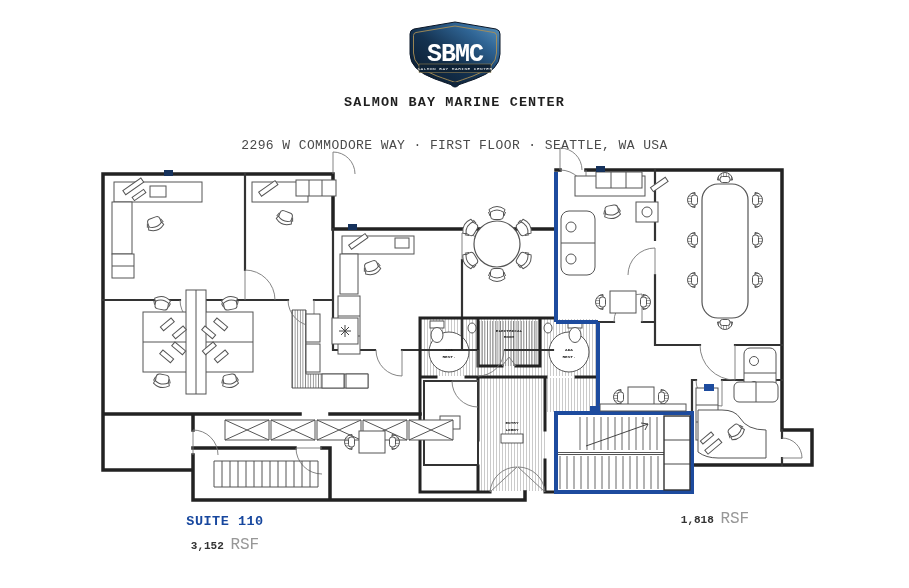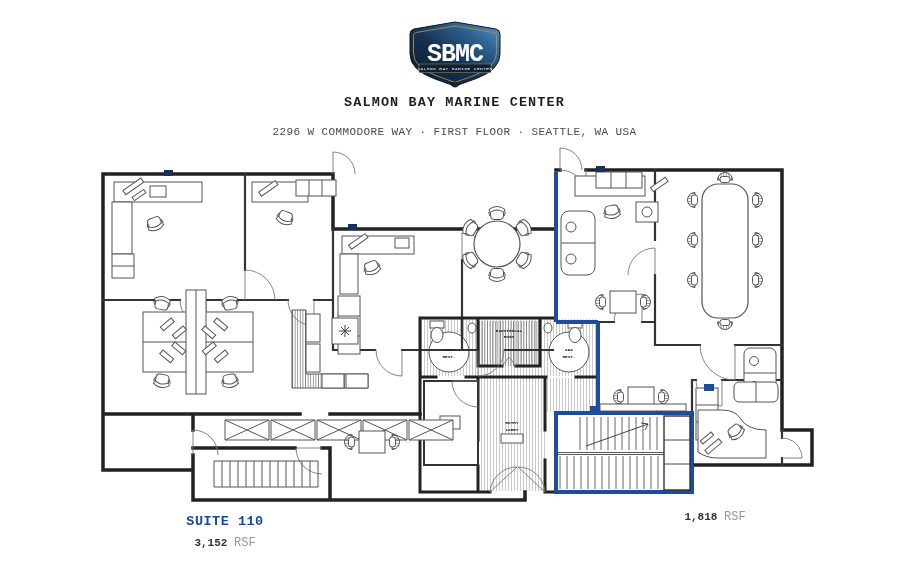--- a/index.html
+++ b/index.html
@@ -3,26 +3,26 @@
 <meta charset="utf-8">
 <style>
   html,body{margin:0;padding:0;background:#fff;}
   .page{position:relative;width:909px;height:588px;background:#ffffff;overflow:hidden;
         font-family:Liberation Mono, monospace;}
   svg.plan{position:absolute;left:0;top:0;}
   .hdr{position:absolute;left:0;right:0;text-align:center;}
   .logo-wrap{position:absolute;top:20px;left:0;right:0;display:flex;justify-content:center;}
   .title{top:95px;font-size:13.5px;font-weight:bold;letter-spacing:1.1px;color:#1f1f1f;}
   .sub1{top:115px;font-size:9.5px;color:#4a4a4a;letter-spacing:.4px;}
-  .sub2{top:126px;font-size:11px;color:#4a4a4a;letter-spacing:.4px;}
+  .sub2{top:138px;font-size:13px;color:#4a4a4a;letter-spacing:.4px;}
   .suite-label{position:absolute;width:150px;text-align:center;}
   .suite-name{font-size:13.5px;font-weight:bold;color:#17479e;letter-spacing:.5px;}
   .suite-area{font-size:11px;color:#2b2b2b;margin-top:7px;}
   .suite-area .num{font-weight:bold;color:#333;}
-  .suite-area .unit{color:#979797;font-size:12px;}
+  .suite-area .unit{color:#979797;font-size:16px;}
 </style>
 </head>
 <body>
 
 <div class="page">
 
   <div class="logo-wrap">
     <svg width="100" height="70" viewBox="0 0 100 70">
       <defs>
         <linearGradient id="lg" x1="0" y1="1" x2="1" y2="0">

